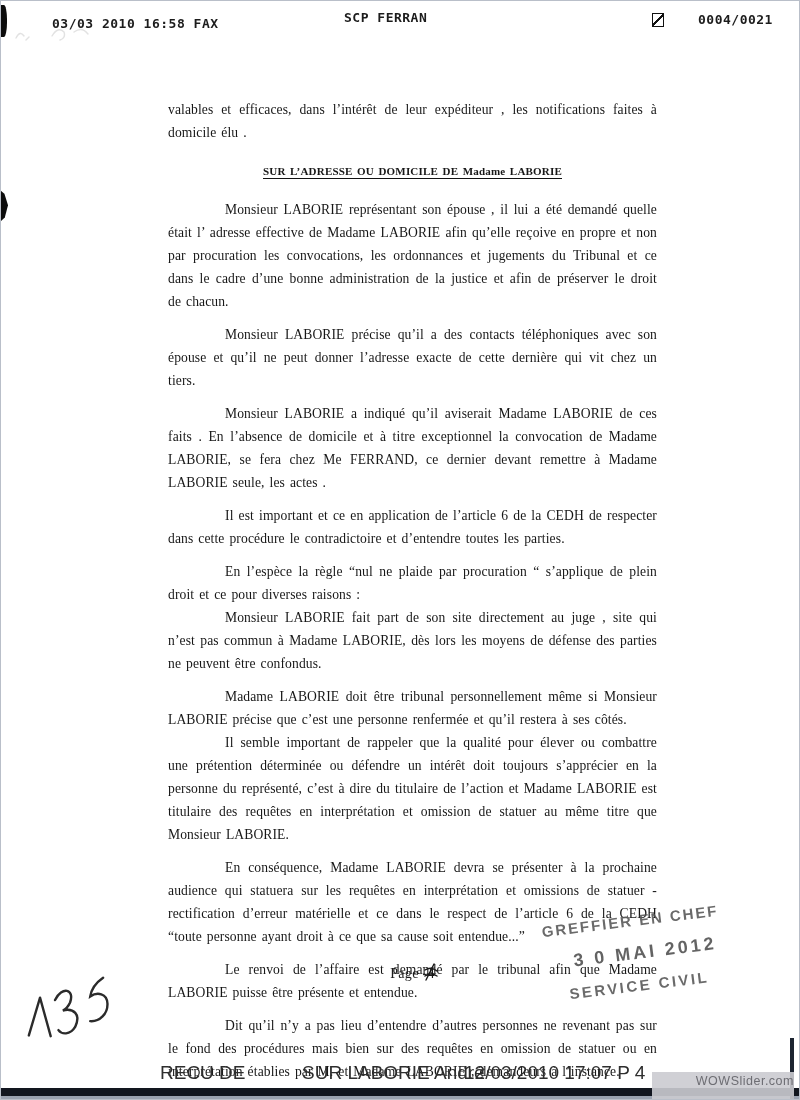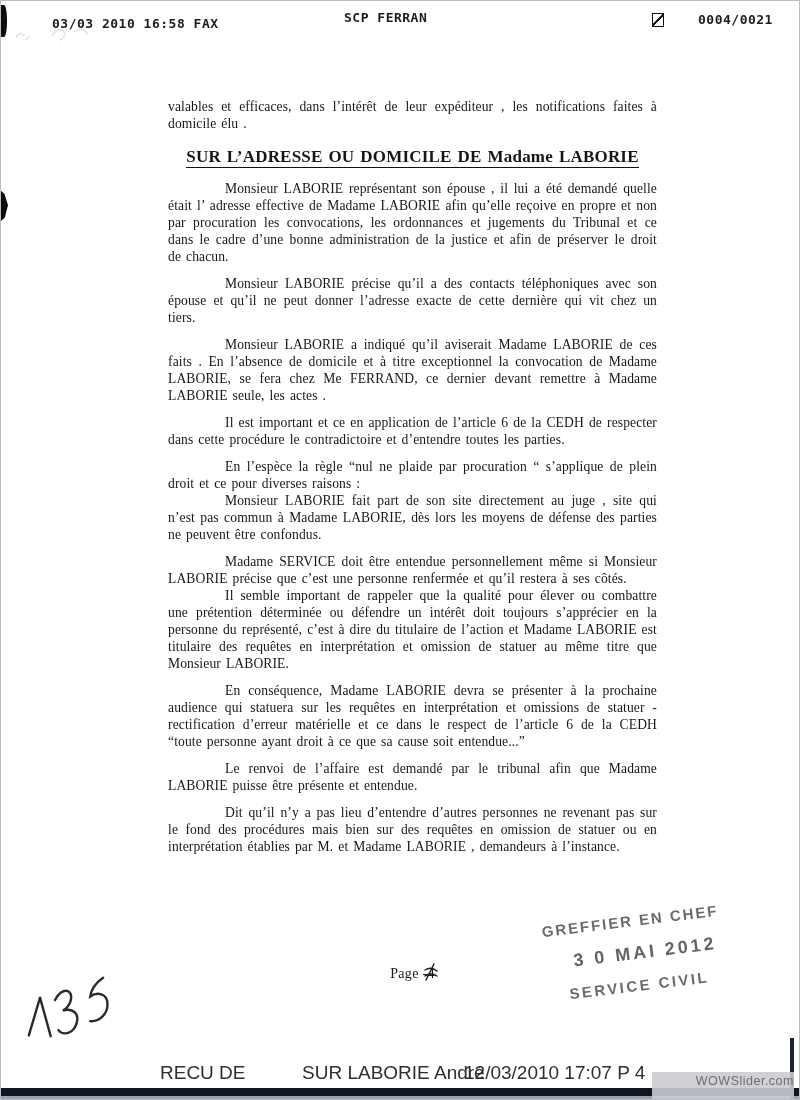--- a/index.html
+++ b/index.html
@@ -28,28 +28,28 @@
     background:linear-gradient(135deg,transparent 44%,#111 44%,#111 58%,transparent 58%);
   }
   
   .edge-mark-1{position:absolute;left:0;top:5px;width:7px;height:32px;background:#0c0c0c;border-radius:0 45% 45% 0;}
   .edge-mark-2{position:absolute;left:0;top:190px;width:8px;height:32px;background:#0c0c0c;
     clip-path:polygon(0 0,55% 12%,100% 48%,60% 86%,0 100%);}
   .smudge{position:absolute;left:12px;top:22px;width:90px;height:26px;opacity:0.6;}
   
   .doc-body{
     position:absolute;left:168px;top:98px;width:489px;
-    font-size:13.6px;line-height:17px;color:#171717;text-align:justify;
+    font-size:13.6px;line-height:23px;color:#171717;text-align:justify;
     letter-spacing:0.1px;word-spacing:1.5px;
   }
   .doc-body p{margin:0 0 10px 0;}
   .doc-body p.indent{text-indent:57px;}
   .doc-body p.no-gap{margin-bottom:0;}
   .doc-heading{
-    text-align:center;margin:16px 0 15px 0;font-weight:bold;font-size:17px;
+    text-align:center;margin:16px 0 15px 0;font-weight:bold;font-size:11px;
   }
   .doc-heading span{border-bottom:1.6px solid #111;padding-bottom:1px;letter-spacing:0.2px;}
   
   .page-number{
     position:absolute;left:168px;top:966px;width:489px;text-align:center;
     font-size:14px;color:#1a1a1a;letter-spacing:0.3px;
   }
   .page-number .num{position:relative;display:inline-block;}
   .page-number svg{position:absolute;left:-4px;top:-4px;overflow:visible;}
   
@@ -105,21 +105,21 @@
   <p>valables et efficaces, dans l’intérêt de leur expéditeur , les notifications faites à domicile élu .</p>
   <div class="doc-heading">
     <span>SUR L’ADRESSE OU DOMICILE DE Madame LABORIE</span>
   </div>
   <p class="indent">Monsieur LABORIE représentant son épouse , il lui a été  demandé quelle était l’ adresse  effective  de Madame LABORIE afin qu’elle reçoive en propre et non par procuration les convocations, les ordonnances et jugements du Tribunal et ce dans le cadre d’une bonne administration de la justice et afin de préserver le droit de chacun.</p>
   <p class="indent">Monsieur LABORIE précise qu’il a des contacts téléphoniques avec son épouse et qu’il ne peut donner l’adresse exacte de cette dernière qui vit chez un tiers.</p>
   <p class="indent">Monsieur LABORIE a indiqué qu’il aviserait Madame LABORIE de ces faits . En l’absence de domicile et à titre exceptionnel la convocation de Madame LABORIE, se fera chez Me FERRAND, ce dernier devant remettre à Madame LABORIE seule, les actes .</p>
   <p class="indent">Il est important et ce en application de l’article 6 de la CEDH de respecter dans cette procédure le contradictoire et d’entendre toutes les parties.</p>
   <p class="indent no-gap">En l’espèce la règle “nul ne plaide par procuration “ s’applique de plein droit et ce pour diverses raisons :</p>
   <p class="indent">Monsieur LABORIE fait part de son site directement au juge , site qui n’est pas commun à Madame LABORIE, dès lors les moyens de défense des parties ne peuvent être confondus.</p>
-  <p class="indent no-gap">Madame SERVICE doit être entendue personnellement même si Monsieur LABORIE   précise que c’est une personne renfermée et qu’il restera à ses côtés.</p>
+  <p class="indent no-gap">Madame LABORIE doit être tribunal personnellement même si Monsieur LABORIE   précise que c’est une personne renfermée et qu’il restera à ses côtés.</p>
   <p class="indent">Il semble important de rappeler que la qualité pour  élever ou combattre une prétention déterminée ou défendre un intérêt doit toujours s’apprécier en la personne du représenté, c’est à dire du titulaire de l’action et Madame LABORIE est titulaire des requêtes en interprétation et omission de statuer au même titre que Monsieur LABORIE.</p>
   <p class="indent">En conséquence, Madame LABORIE devra se présenter à la prochaine audience qui statuera sur les  requêtes en interprétation et omissions de statuer - rectification d’erreur matérielle et ce dans le respect de l’article 6 de la CEDH “toute personne ayant droit à ce que sa cause soit entendue...”</p>
   <p class="indent">Le renvoi de l’affaire est demandé par le tribunal afin   que Madame LABORIE puisse  être présente et entendue.</p>
   <p class="indent">Dit qu’il n’y a pas lieu d’entendre d’autres personnes ne revenant pas sur le fond des procédures mais bien sur des requêtes en omission de statuer ou en interprétation établies par M. et Madame LABORIE , demandeurs à l’instance.</p>
 </div>
 
 <div class="page-number">
   <span>Page -</span><span class="num">
     <span>4</span>
     <svg width="18" height="22">

